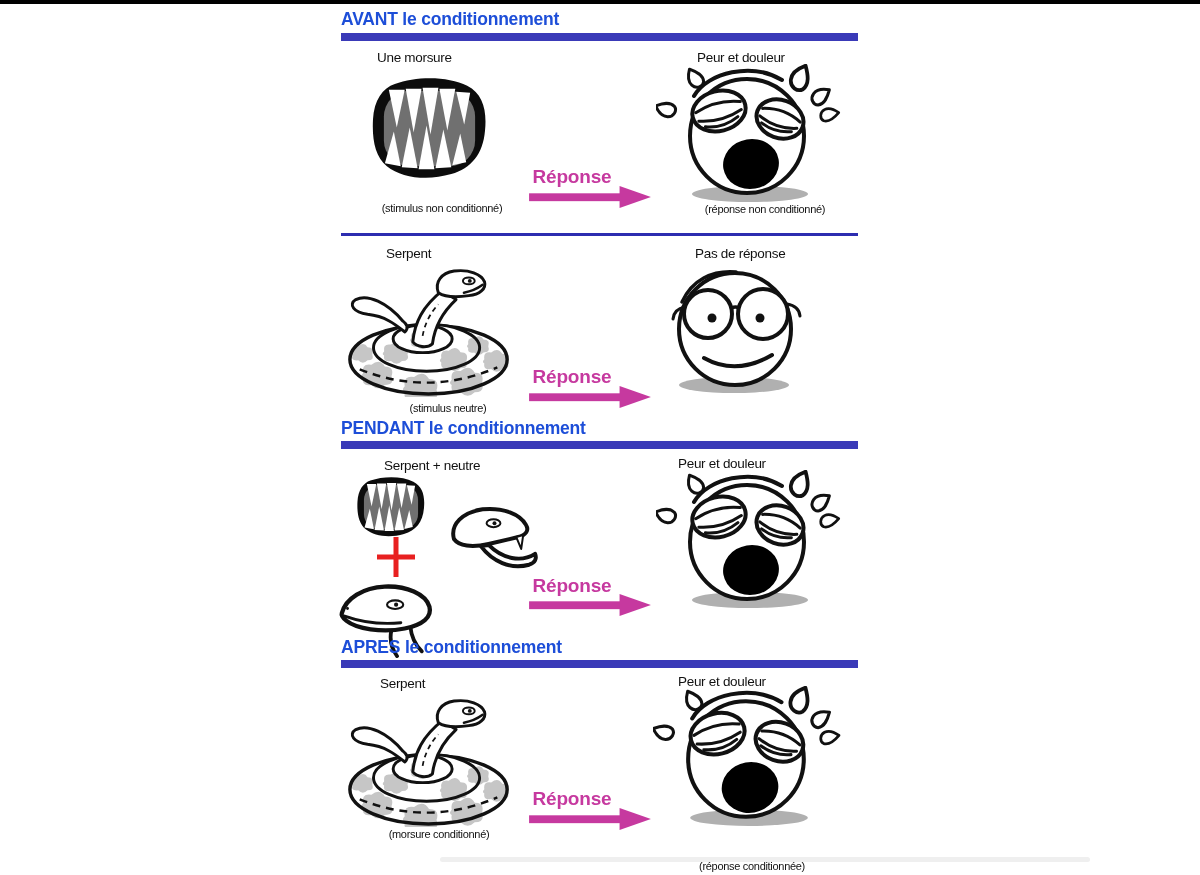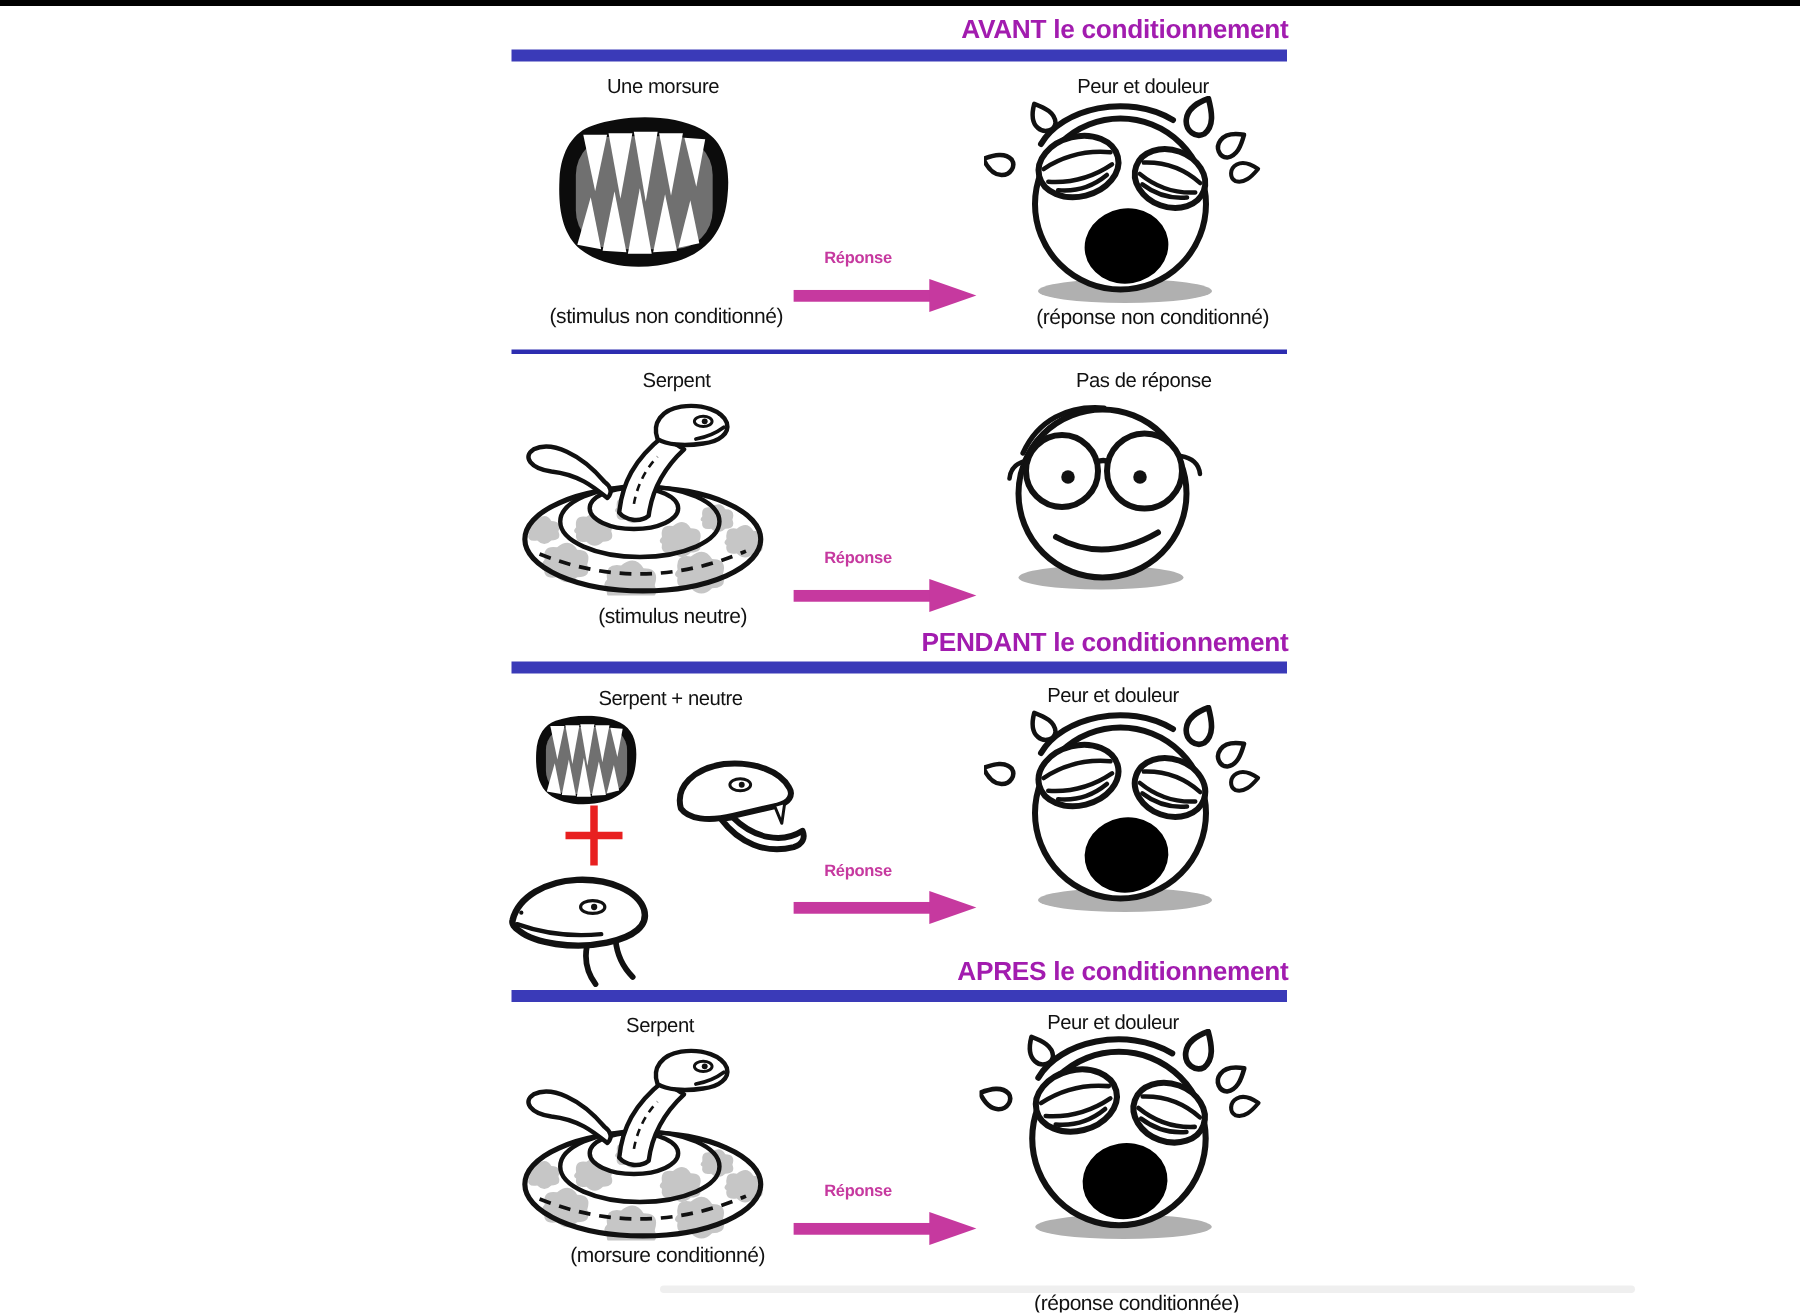--- a/index.html
+++ b/index.html
@@ -3,26 +3,26 @@
 <meta charset="utf-8">
 <style>
   html,body{margin:0;padding:0}
   body{
     width:1200px;height:875px;position:relative;overflow:hidden;
     background:#ffffff;color:#1a1a1a;
     font-family:"Liberation Sans","DejaVu Sans",sans-serif;
   }
   .abs{position:absolute}
   .top-strip{left:0;top:0;width:1200px;height:4px;background:#000}
-  .sec-title{font-size:17.5px;font-weight:bold;color:#a21caf;text-align:right;letter-spacing:-0.2px;white-space:nowrap}
+  .sec-title{font-size:17.5px;font-weight:bold;color:#1d4ed8;text-align:left;letter-spacing:-0.2px;white-space:nowrap}
   .bar{background:#3a3ab8;height:8px}
   .sep{background:#2d2db0;height:3px}
-  .lbl{font-size:13.5px;text-align:center;letter-spacing:-0.3px;color:#111;white-space:nowrap}
-  .cap{font-size:14px;text-align:right;letter-spacing:-0.3px;color:#111;white-space:nowrap}
-  .resp{font-size:11px;font-weight:bold;color:#c6399f;text-align:center;letter-spacing:-0.2px;white-space:nowrap}
+  .lbl{font-size:13.5px;text-align:left;letter-spacing:-0.3px;color:#111;white-space:nowrap}
+  .cap{font-size:11px;text-align:center;letter-spacing:-0.3px;color:#111;white-space:nowrap}
+  .resp{font-size:19px;font-weight:bold;color:#c6399f;text-align:center;letter-spacing:-0.2px;white-space:nowrap}
   svg.art{position:absolute;overflow:visible}
   .smudge{left:440px;top:857px;width:650px;height:5px;background:#efefef;border-radius:3px}
 </style>
 </head>
 <body>
 
 <svg style="position:absolute;width:0;height:0" aria-hidden="true">
   <defs>
 
     <symbol id="sym-mouth" viewBox="0 0 118 102">

